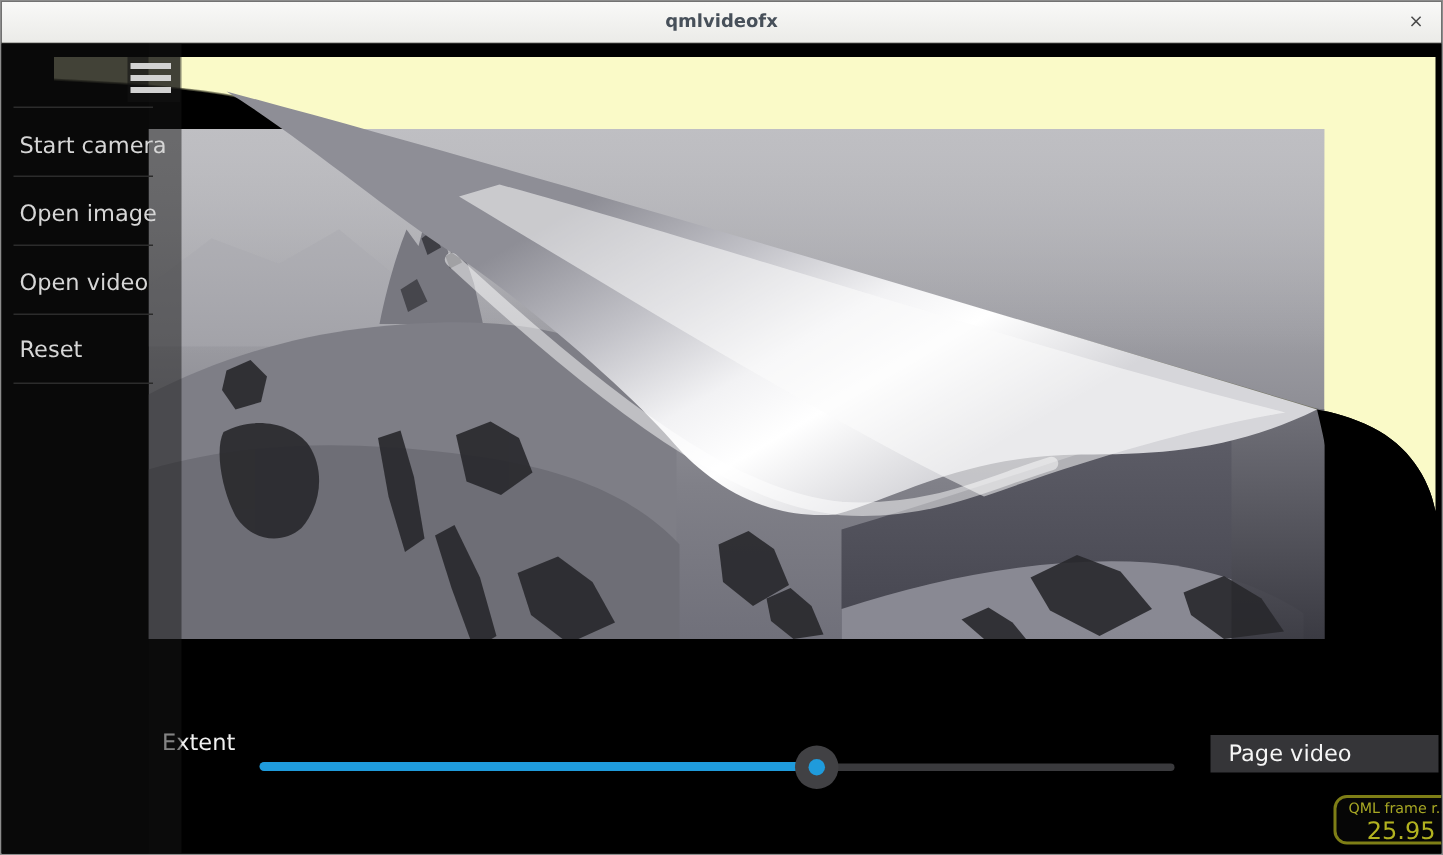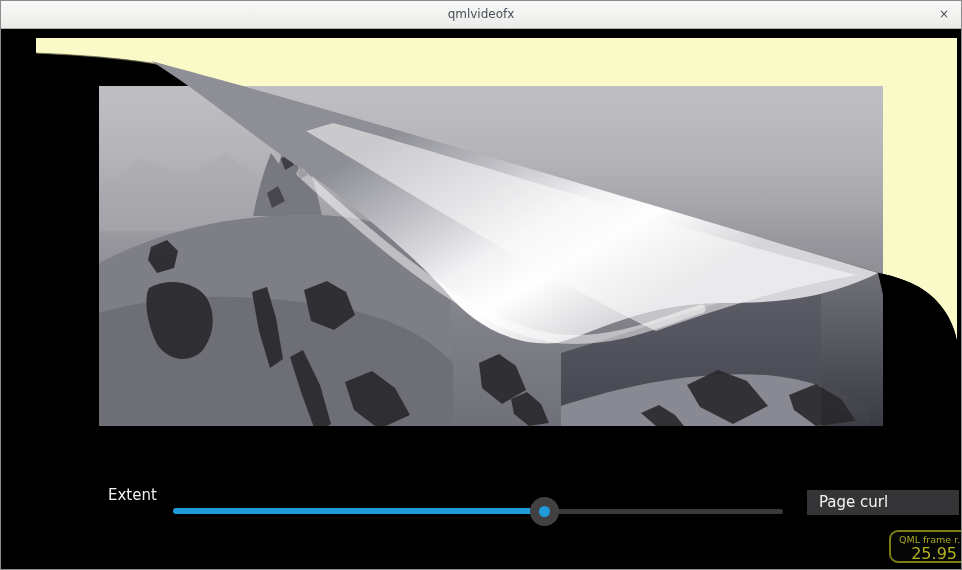--- a/index.html
+++ b/index.html
@@ -1,19 +1,19 @@
 <!DOCTYPE html>
 <html><head>
 <meta charset="utf-8">
 <style>
   html,body{margin:0;padding:0;background:#555;font-family:"DejaVu Sans","Liberation Sans",sans-serif;}
   .window{position:relative;width:962px;height:570px;box-sizing:border-box;border:1px solid #8c8c8c;background:#000;overflow:hidden;}
   
   .titlebar{position:relative;height:27px;background:linear-gradient(#f9f9f8,#ebebe8);border-bottom:1px solid #b2b2ae;}
-  .titlebar .title{position:absolute;left:0;right:0;top:6px;text-align:center;font-size:12px;font-weight:normal;color:#47505a;}
+  .titlebar .title{position:absolute;left:0;right:0;top:6px;text-align:center;font-size:12px;font-weight:bold;color:#47505a;}
   .close-btn{position:absolute;right:8px;top:5px;width:18px;height:18px;line-height:17px;text-align:center;font-size:12px;color:#4a4a4a;cursor:default;}
   
   .main{position:relative;width:960px;height:541px;background:#000;overflow:hidden;}
   .scene{position:absolute;left:0;top:0;width:960px;height:541px;}
   
   .slider-label{position:absolute;left:107px;top:457px;font-size:15px;color:#f0f0f0;z-index:1;}
   .track-filled{position:absolute;left:172px;top:479px;width:373px;height:6px;border-radius:3px;background:#1f9bdc;z-index:1;}
   .track-rest{position:absolute;left:545px;top:480px;width:237px;height:5px;border-radius:3px;background:#3a3a3d;z-index:1;}
   .slider-handle{position:absolute;left:529px;top:468px;width:29px;height:29px;border-radius:50%;background:#414144;z-index:1;}
   .slider-handle .dot{position:absolute;left:9px;top:9px;width:11px;height:11px;border-radius:50%;background:#1f9bdc;}
@@ -123,22 +123,42 @@
                L956,470 L891,470 L891,360 C889,330 884,300 877,272 Z"></path>
     </svg>
 
     <span class="slider-label">Extent</span>
     <div class="track-filled"></div>
     <div class="track-rest"></div>
     <div class="slider-handle">
       <div class="dot"></div>
     </div>
 
-    <button class="effect-btn">Page curl</button>
+    <button class="effect-btn">Page video</button>
 
     <div class="fps-box">
       <div class="fps-label">QML frame r...</div>
       <div class="fps-value">25.95</div>
     </div>
 
+    <div class="sidebar">
+      <div class="shade-full"></div>
+      <div class="shade-panel"></div>
+
+      <div class="hamburger">
+        <div class="bar" style="top:4px"></div>
+        <div class="bar" style="top:12px"></div>
+        <div class="bar" style="top:20px"></div>
+      </div>
+
+      <div class="menu-sep" style="top:42px"></div>
+      <div class="menu-item" style="top:58px">Start camera</div>
+      <div class="menu-sep" style="top:88px"></div>
+      <div class="menu-item" style="top:103px">Open image</div>
+      <div class="menu-sep" style="top:134px"></div>
+      <div class="menu-item" style="top:149px">Open video</div>
+      <div class="menu-sep" style="top:180px"></div>
+      <div class="menu-item" style="top:194px">Reset</div>
+      <div class="menu-sep" style="top:226px"></div>
+    </div>
 
   </div>
 </div>
 
 </body></html>

